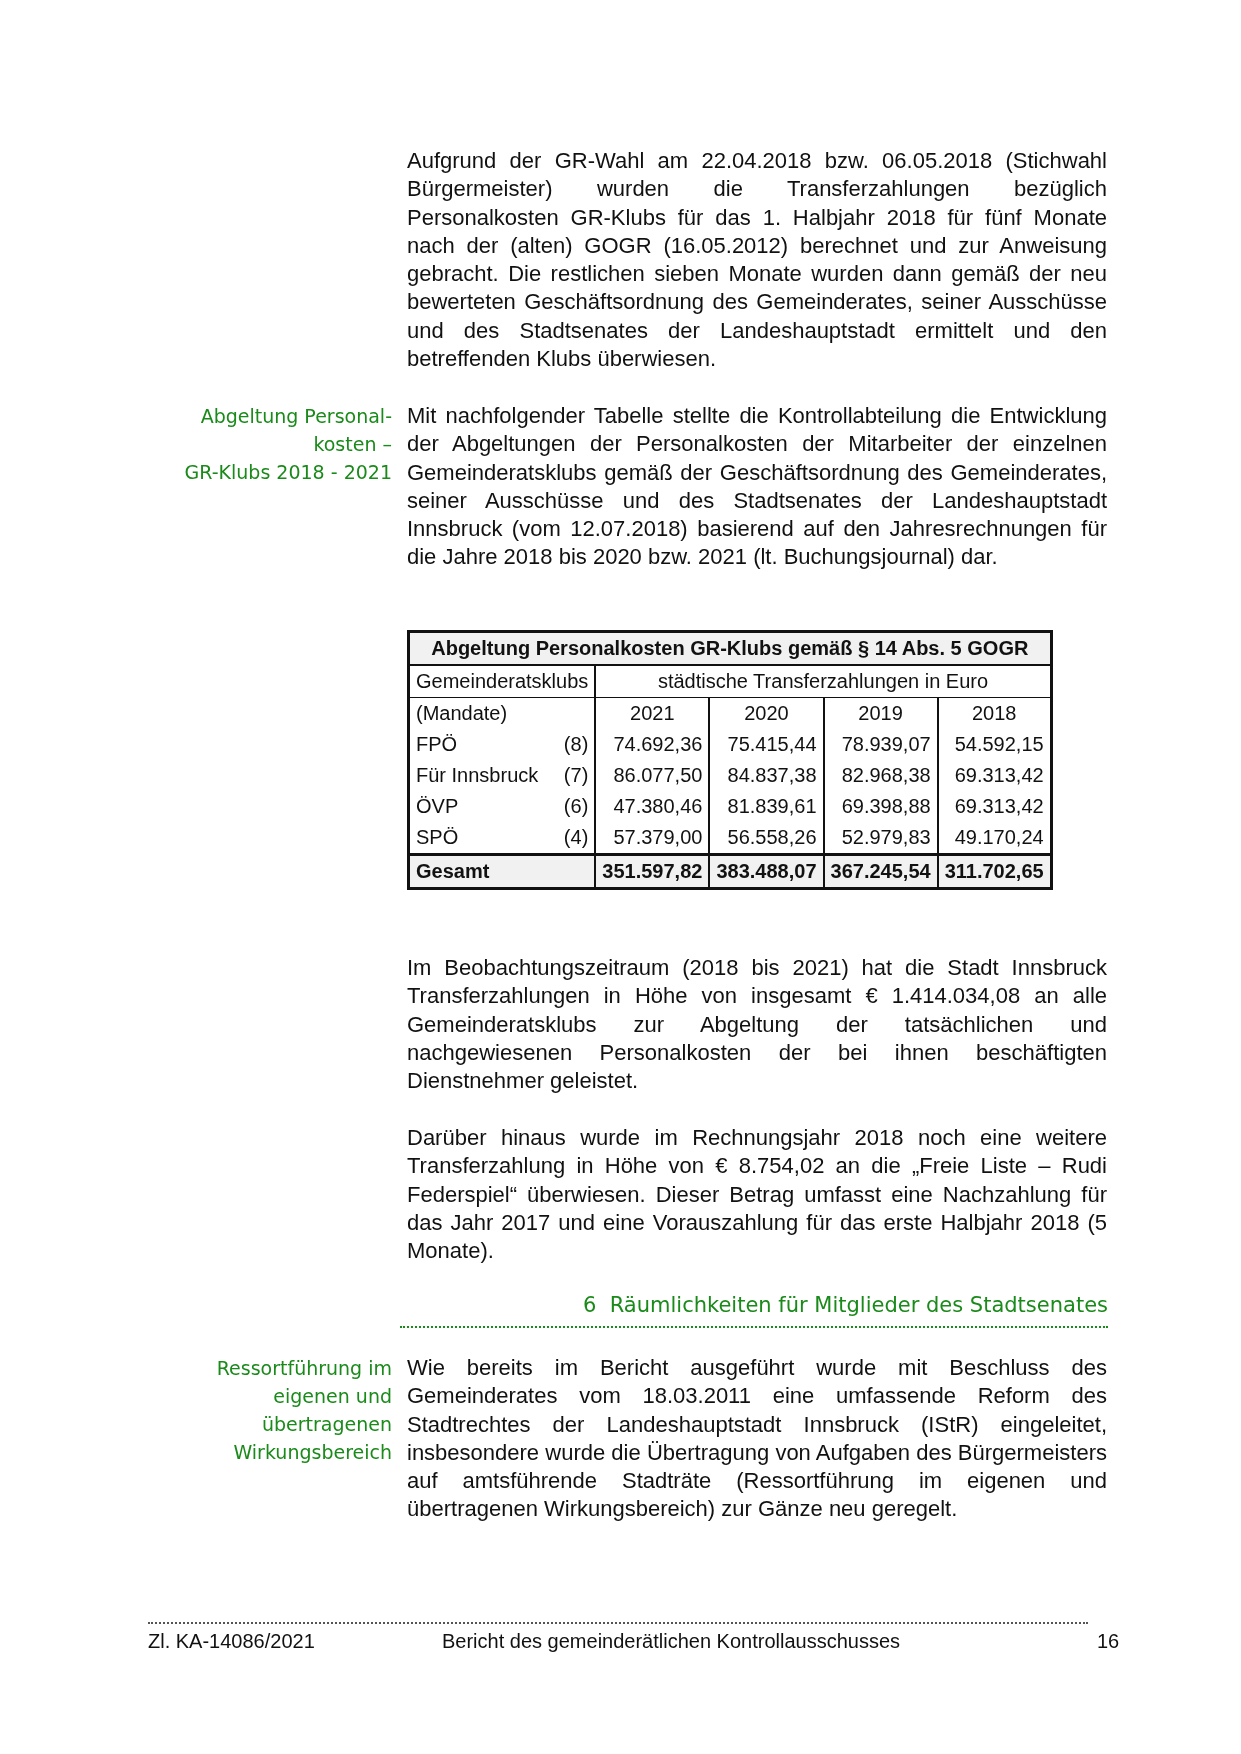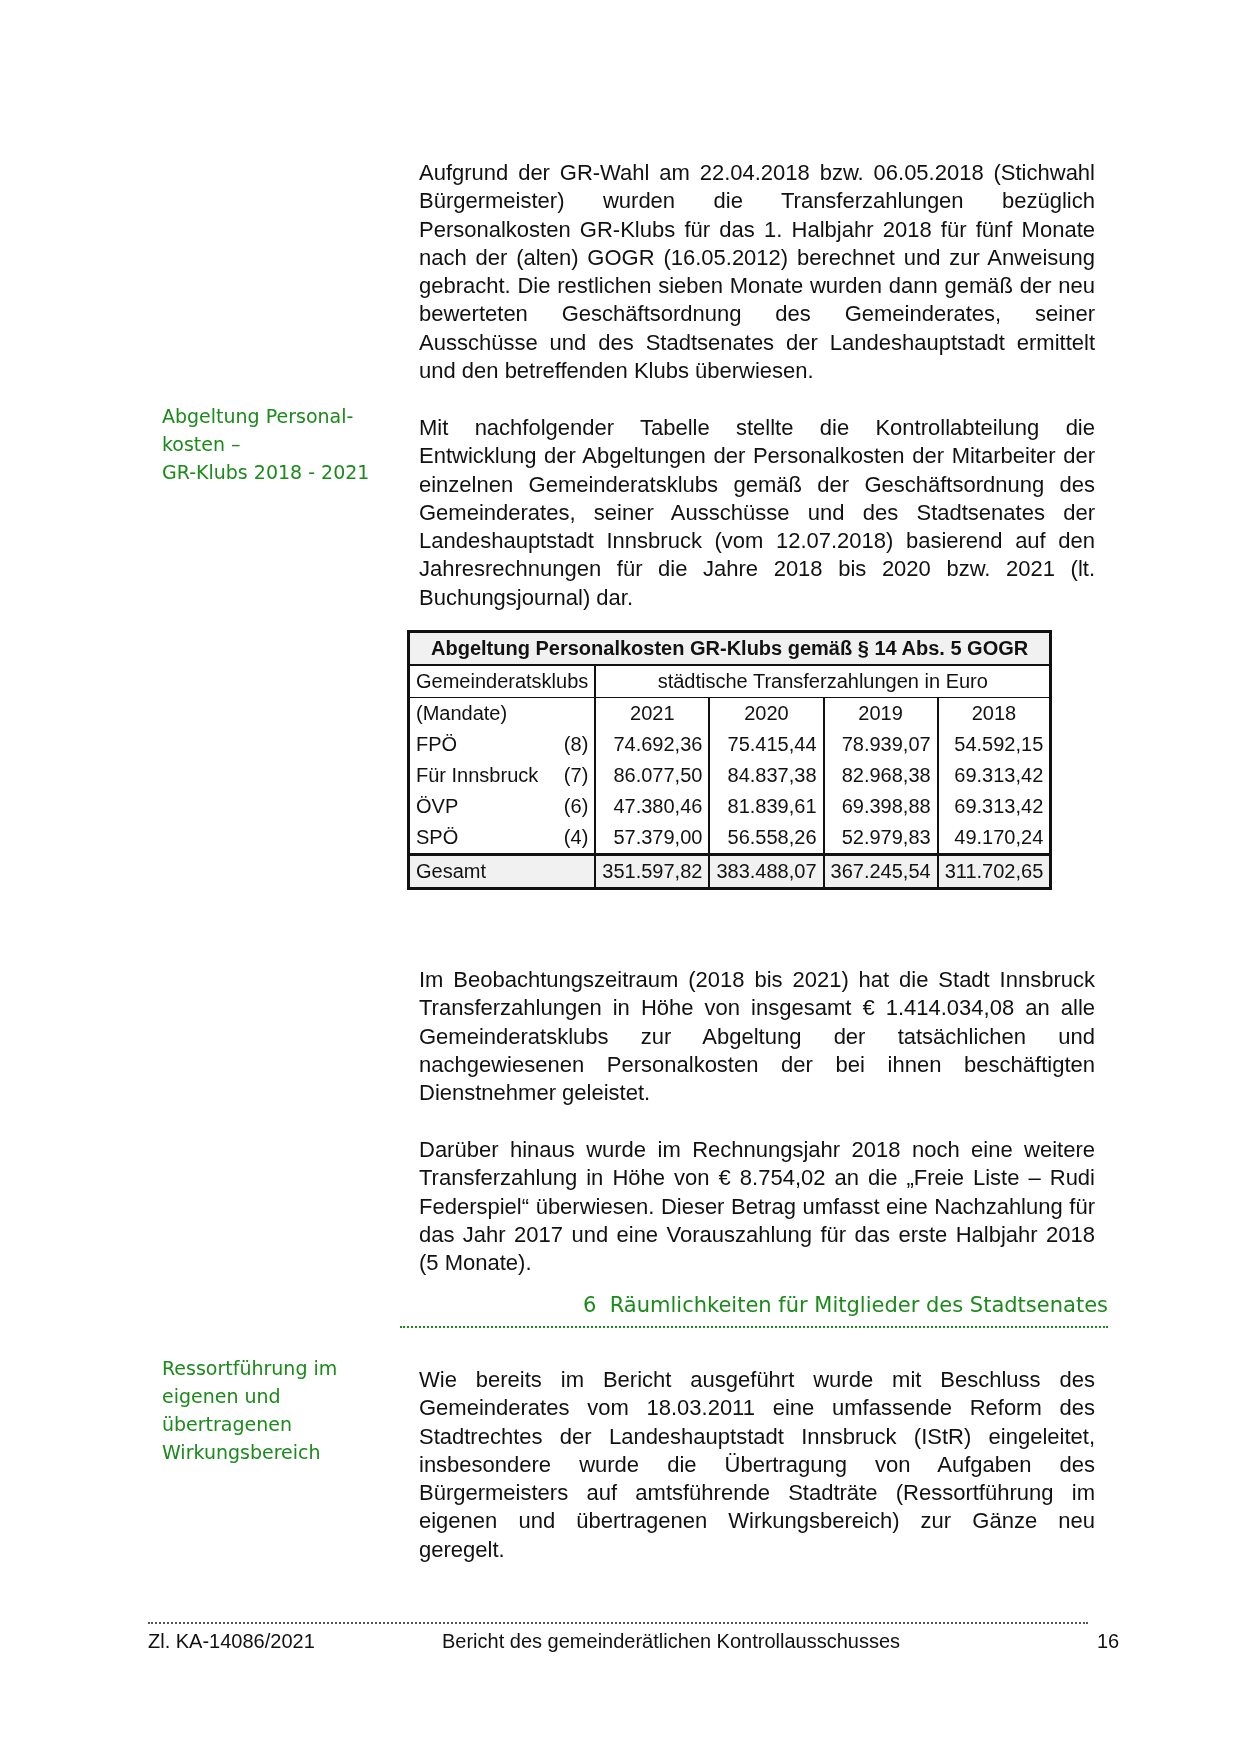--- a/index.html
+++ b/index.html
@@ -1,35 +1,35 @@
 <!DOCTYPE html>
 <html><head>
 <meta charset="utf-8">
 <style>
   html, body { margin: 0; padding: 0; background: #ffffff; }
   body { width: 1241px; height: 1754px; position: relative; overflow: hidden;
          font-family: "Liberation Sans", sans-serif; color: #111; }
   .margin-note { position: absolute; left: 162px; width: 230px; color: #1a8a1a;
-                 font-family: "DejaVu Sans", sans-serif; font-size: 19px; line-height: 28px; }
+                 font-family: "DejaVu Sans", sans-serif; font-size: 19px; line-height: 28px; text-align: right; }
   .para { position: absolute; left: 407px; width: 700px; font-size: 22px; line-height: 28.3px;
           text-align: justify; }
-  .para p { margin: 12px; }
+  .para p { margin: 0; }
   .section-head { position: absolute; left: 400px; width: 708px; top: 1290px; text-align: right;
                   color: #1a8a1a; font-family: "DejaVu Sans", sans-serif; font-size: 21px; line-height: 30px;
                   padding-bottom: 6px; border-bottom: 2px dotted #1a8a1a; }
   table.data { position: absolute; left: 407px; top: 630px; width: 624px; border-collapse: collapse;
                font-size: 20px; border: 3px solid #111; }
   table.data td, table.data th { padding: 0 6px; height: 31px; }
   .title-row th { background: #f1f1f1; font-weight: bold; font-size: 20px; height: 38px; text-align: center;
                   border-bottom: 2px solid #111; }
   .hdr td { border-bottom: 1px solid #111; }
   .num { text-align: right; border-left: 2px solid #111; }
   .yr { text-align: center; border-left: 2px solid #111; }
   .thick-top td { border-top: 3px solid #111; }
-  .total td { background: #f1f1f1; font-weight: normal; border-top: 3px solid #111; }
+  .total td { background: #f1f1f1; font-weight: bold; border-top: 3px solid #111; }
   .mandate { float: right; }
   .footer-line { position: absolute; left: 148px; width: 940px; top: 1622px; border-top: 2px dotted #555; }
   .footer { position: absolute; top: 1630px; font-size: 20px; }
 </style>
 </head>
 <body>
 
 <div class="para" style="top:147px;">
   <p>Aufgrund der GR-Wahl am 22.04.2018 bzw. 06.05.2018 (Stichwahl Bürgermeister) wurden die Transferzahlungen bezüglich Personalkosten GR-Klubs für das 1. Halbjahr 2018 für fünf Monate nach der (alten) GOGR (16.05.2012) berechnet und zur Anweisung gebracht. Die restlichen sieben Monate wurden dann gemäß der neu bewerteten Geschäftsordnung des Gemeinderates, seiner Ausschüsse und des Stadtsenates der Landeshauptstadt ermittelt und den betreffenden Klubs überwiesen.</p>
 </div>

